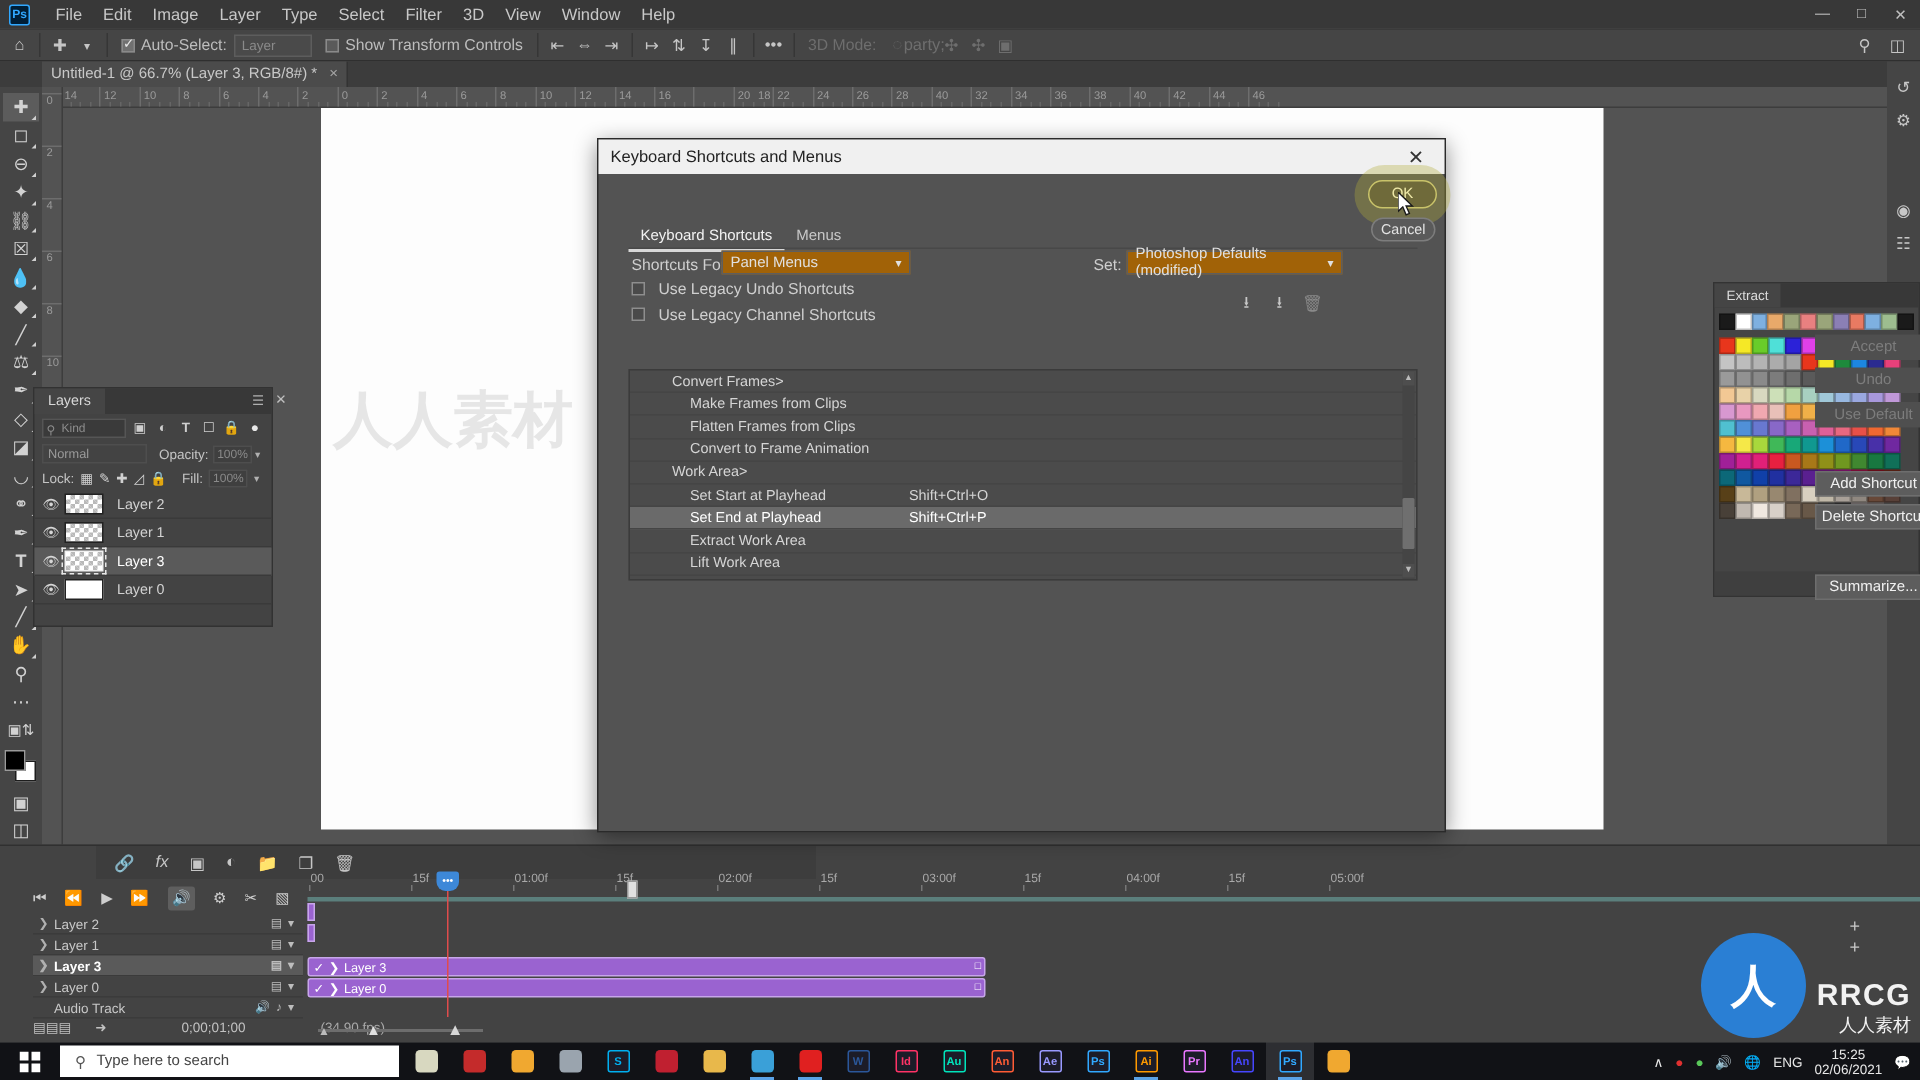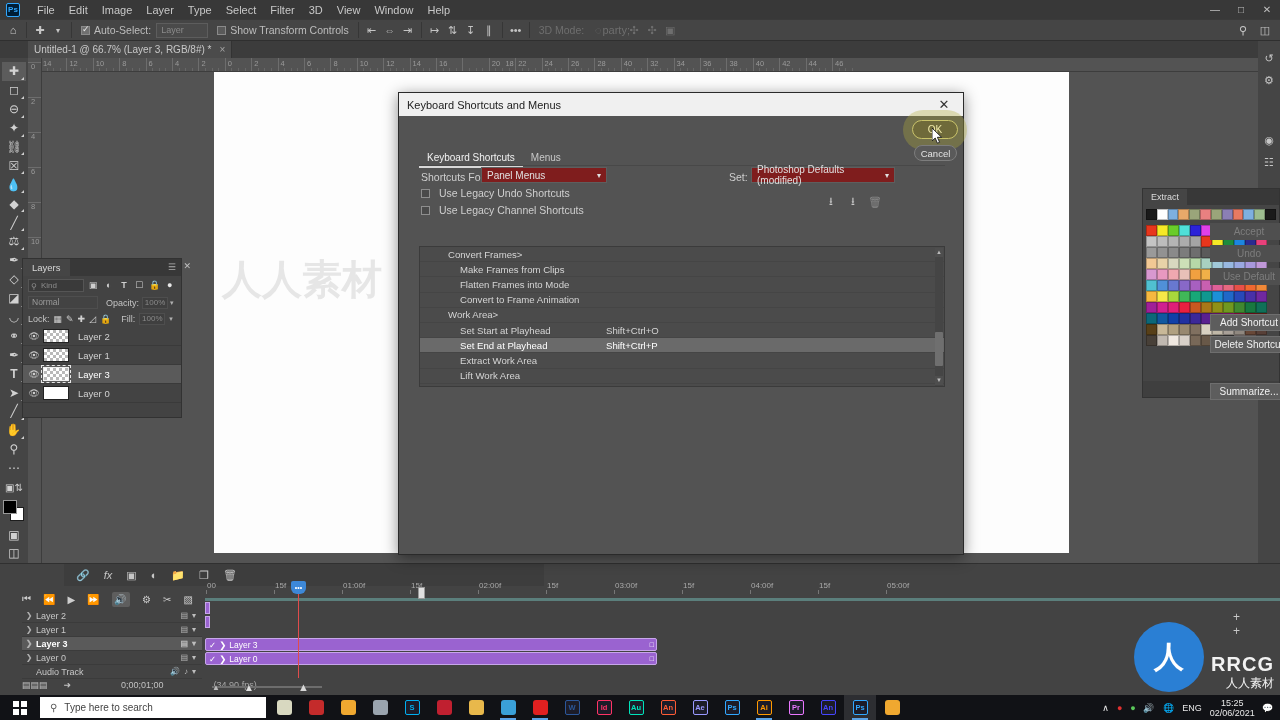--- a/index.html
+++ b/index.html
@@ -174,21 +174,21 @@
   .dlg-title { height:23px; background:#f0f0f0; display:flex; align-items:center;
                padding-left:8px; font-size:11px; color:#222; }
   .dlg-close { position:absolute; right:0; top:0; width:38px; height:23px; display:flex;
                align-items:center; justify-content:center; font-size:13px; color:#333; }
   .dlg-body { position:relative; width:100%; height:440px; }
   .dtabs { position:absolute; left:20px; top:33px; display:flex; gap:0; }
   .dtab { padding:3px 8px; font-size:10px; color:#c8c8c8; }
   .dtab.active { color:#f2f2f2; border-bottom:2px solid #d8d8d8; }
   .dtab-underline{ position:absolute; left:20px; top:49px; width:526px; height:1px; background:#484848;}
   .lbl { font-size:10.5px; color:#cfcfcf; }
-  .select { background:#7f1d1d; border:1px solid #5e5e5e; height:16px; font-size:10px;
+  .select { background:#a16207; border:1px solid #5e5e5e; height:16px; font-size:10px;
             color:#e0e0e0; display:flex; align-items:center; padding:0 5px; justify-content:space-between; }
   .dchk { width:9px;height:9px;border:1px solid #8e8e8e;background:#4a4a4a;display:inline-block;
           vertical-align:-1px; margin-right:6px;}
   .okbtn { position:absolute; left:912px; top:120px; width:46px; height:19px; border-radius:10px;
            background:#6f6a3a; border:1px solid #c9c36a; display:flex;align-items:center;justify-content:center;
            font-size:10px; color:#efe9a8; }
   .okglow { position:absolute; left:903px; top:110px; width:64px; height:40px; border-radius:20px;
             background:rgba(180,172,60,0.34); }
   .cancelbtn { position:absolute; left:914px; top:145px; width:43px; height:16px; border-radius:9px;
                background:#5a5a5a; border:1px solid #7d7d7d; display:flex;align-items:center;justify-content:center;
@@ -898,21 +898,21 @@
       <div class="listbox">
         <div class="lrow" style="position:relative">
           <span class="nm" style="padding-left:28px">Convert Frames&gt;</span>
           <span class="sc"></span>
         </div>
         <div class="lrow" style="position:relative">
           <span class="nm" style="padding-left:40px">Make Frames from Clips</span>
           <span class="sc"></span>
         </div>
         <div class="lrow" style="position:relative">
-          <span class="nm" style="padding-left:40px">Flatten Frames into Mode</span>
+          <span class="nm" style="padding-left:40px">Flatten Frames from Clips</span>
           <span class="sc"></span>
         </div>
         <div class="lrow" style="position:relative">
           <span class="nm" style="padding-left:40px">Convert to Frame Animation</span>
           <span class="sc"></span>
         </div>
         <div class="lrow" style="position:relative">
           <span class="nm" style="padding-left:28px">Work Area&gt;</span>
           <span class="sc"></span>
         </div>

